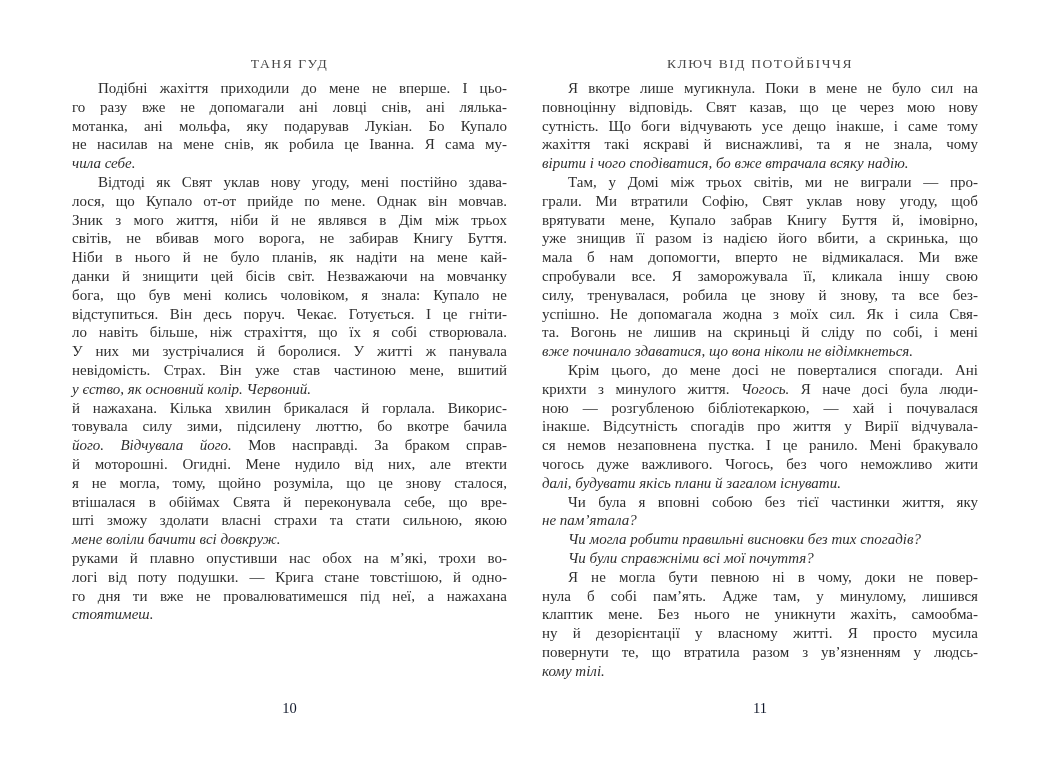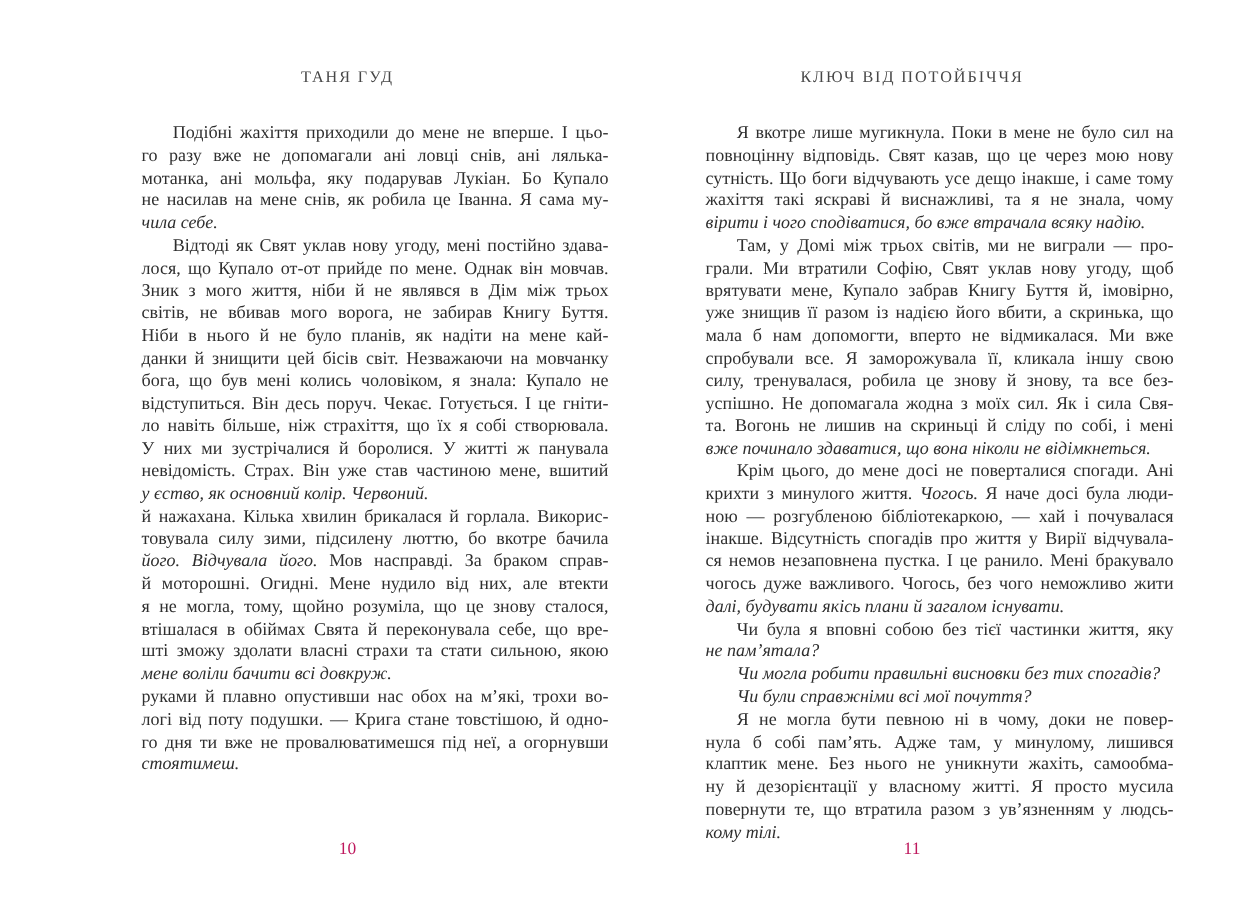--- a/index.html
+++ b/index.html
@@ -30,45 +30,44 @@
     left: 0;
     right: 0;
     text-align: center;
     font-size: 13.5px;
     letter-spacing: 1.6px;
     color: #474747;
   }
 
   .page-body {
     position: absolute;
-    top: 102px;
+    top: 79px;
     left: 0;
     right: 0;
-    margin-left: 46px;
   }
 
   .line {
     font-size: 15px;
     line-height: 18.8px;
     text-align: justify;
     text-align-last: justify;
     color: #2e2e2e;
   }
   .line.indent { text-indent: 26px; }
   .line.last   { text-align-last: left; font-style: italic; }
   .it          { font-style: italic; }
 
   .page-number {
     position: absolute;
     top: 700px;
     left: 0;
     right: 0;
     text-align: center;
     font-size: 14.5px;
-    color: #be185d;
+    color: #0f172a;
   }
 </style>
 </head>
 <body>
 
 <div class="book-spread">
 
   <div class="page page-left">
     <div class="running-header">ТАНЯ ГУД</div>
     <div class="page-body">
@@ -92,21 +91,21 @@
         <div class="line"><span>й нажахана. Кілька хвилин брикалася й горлала. Викорис-</span></div>
         <div class="line"><span>товувала силу зими, підсилену люттю, бо вкотре бачила</span></div>
         <div class="line"><span class="it">його. Відчувала його.</span><span> Мов насправді. За браком справ-</span></div>
         <div class="line"><span>й моторошні. Огидні. Мене нудило від них, але втекти</span></div>
         <div class="line"><span>я не могла, тому, щойно розуміла, що це знову сталося,</span></div>
         <div class="line"><span>втішалася в обіймах Свята й переконувала себе, що вре-</span></div>
         <div class="line"><span>шті зможу здолати власні страхи та стати сильною, якою</span></div>
         <div class="line last"><span>мене воліли бачити всі довкруж.</span></div>
         <div class="line"><span>руками й плавно опустивши нас обох на м’які, трохи во-</span></div>
         <div class="line"><span>логі від поту подушки. — Крига стане товстішою, й одно-</span></div>
-        <div class="line"><span>го дня ти вже не провалюватимешся під неї, а огорнувши</span></div>
+        <div class="line"><span>го дня ти вже не провалюватимешся під неї, а нажахана</span></div>
         <div class="line last"><span>стоятимеш.</span></div>
       </div>
     <div class="page-number">10</div>
   </div>
 
   <div class="page page-right">
     <div class="running-header">КЛЮЧ ВІД ПОТОЙБІЧЧЯ</div>
     <div class="page-body">
         <div class="line indent"><span>Я вкотре лише мугикнула. Поки в мене не було сил на</span></div>
         <div class="line"><span>повноцінну відповідь. Свят казав, що це через мою нову</span></div>

